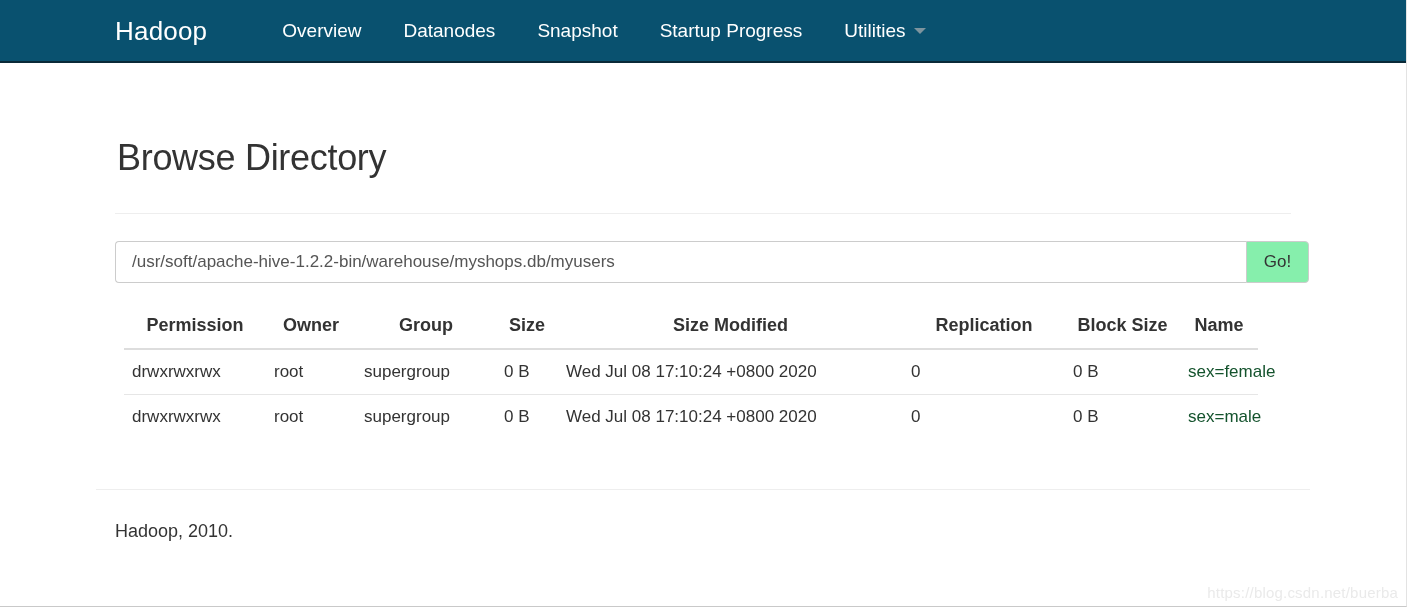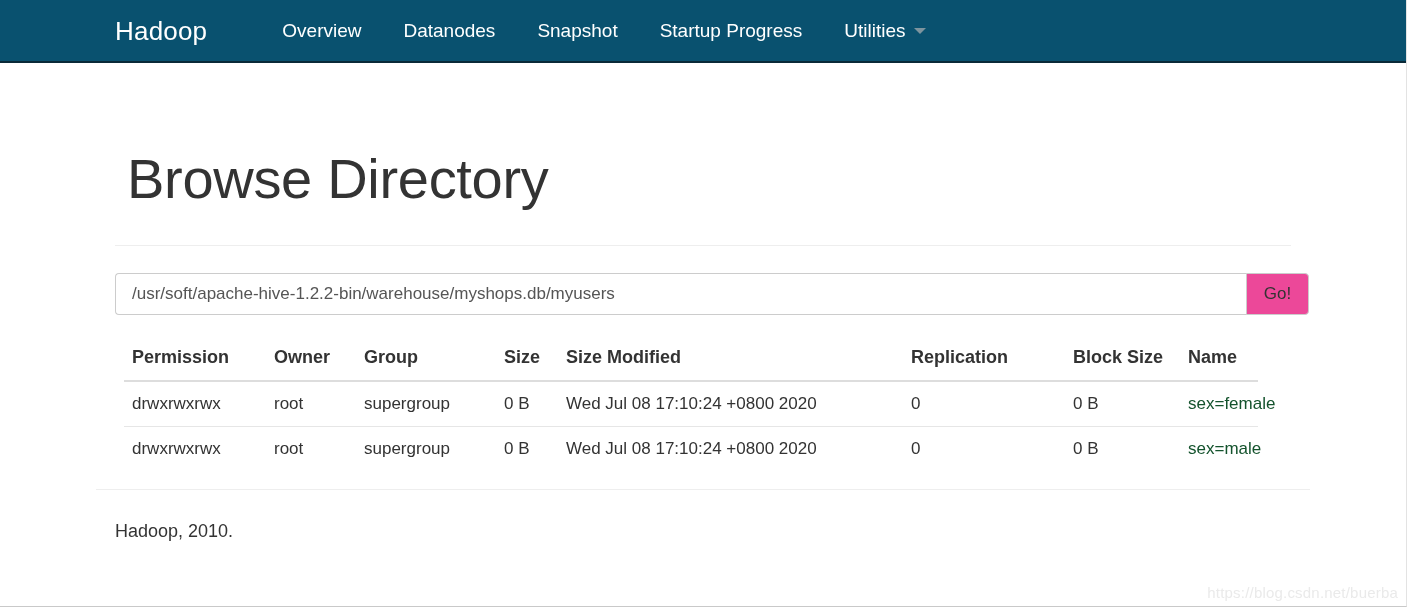--- a/index.html
+++ b/index.html
@@ -73,24 +73,24 @@
     border-top: 6px solid #7d949e;
   }
 
   
   .content {
     position: relative;
     padding-left: 115px;
     padding-right: 96px;
   }
   .page-title {
-    font-size: 56px;
+    font-size: 36px;
     font-weight: normal;
     color: #333333;
-    margin: 12px;
+    margin: 2px;
     padding-top: 73px;
     line-height: 1.1;
     letter-spacing: -0.3px;
   }
   .divider-top {
     border: 0;
     border-top: 1px solid #eeeeee;
     margin: 35px 0 0 0;
     width: 1176px;
   }
@@ -112,41 +112,41 @@
     font-size: 17px;
     color: #555555;
     background: #ffffff;
     outline: none;
     box-sizing: border-box;
     height: 42px;
   }
   .go-button {
     border: 1px solid #cccccc;
     border-radius: 0 4px 4px 0;
-    background: #ec4899;
+    background: #86efac;
     color: #333333;
     font-family: "Liberation Sans", sans-serif;
     font-size: 17px;
     padding: 0 16px;
     cursor: pointer;
     height: 42px;
     box-sizing: border-box;
     min-width: 63px;
   }
 
   
   .file-table {
     margin-top: 24px;
     border-collapse: collapse;
     width: 1134px;
     margin-left: 9px;
     table-layout: fixed;
   }
   .file-table th {
-    text-align: left;
+    text-align: center;
     font-size: 18px;
     font-weight: bold;
     color: #333333;
     padding: 8px 8px 12px 8px;
     border-bottom: 2px solid #dddddd;
     white-space: nowrap;
   }
   .file-table td {
     text-align: left;
     font-size: 17px;

